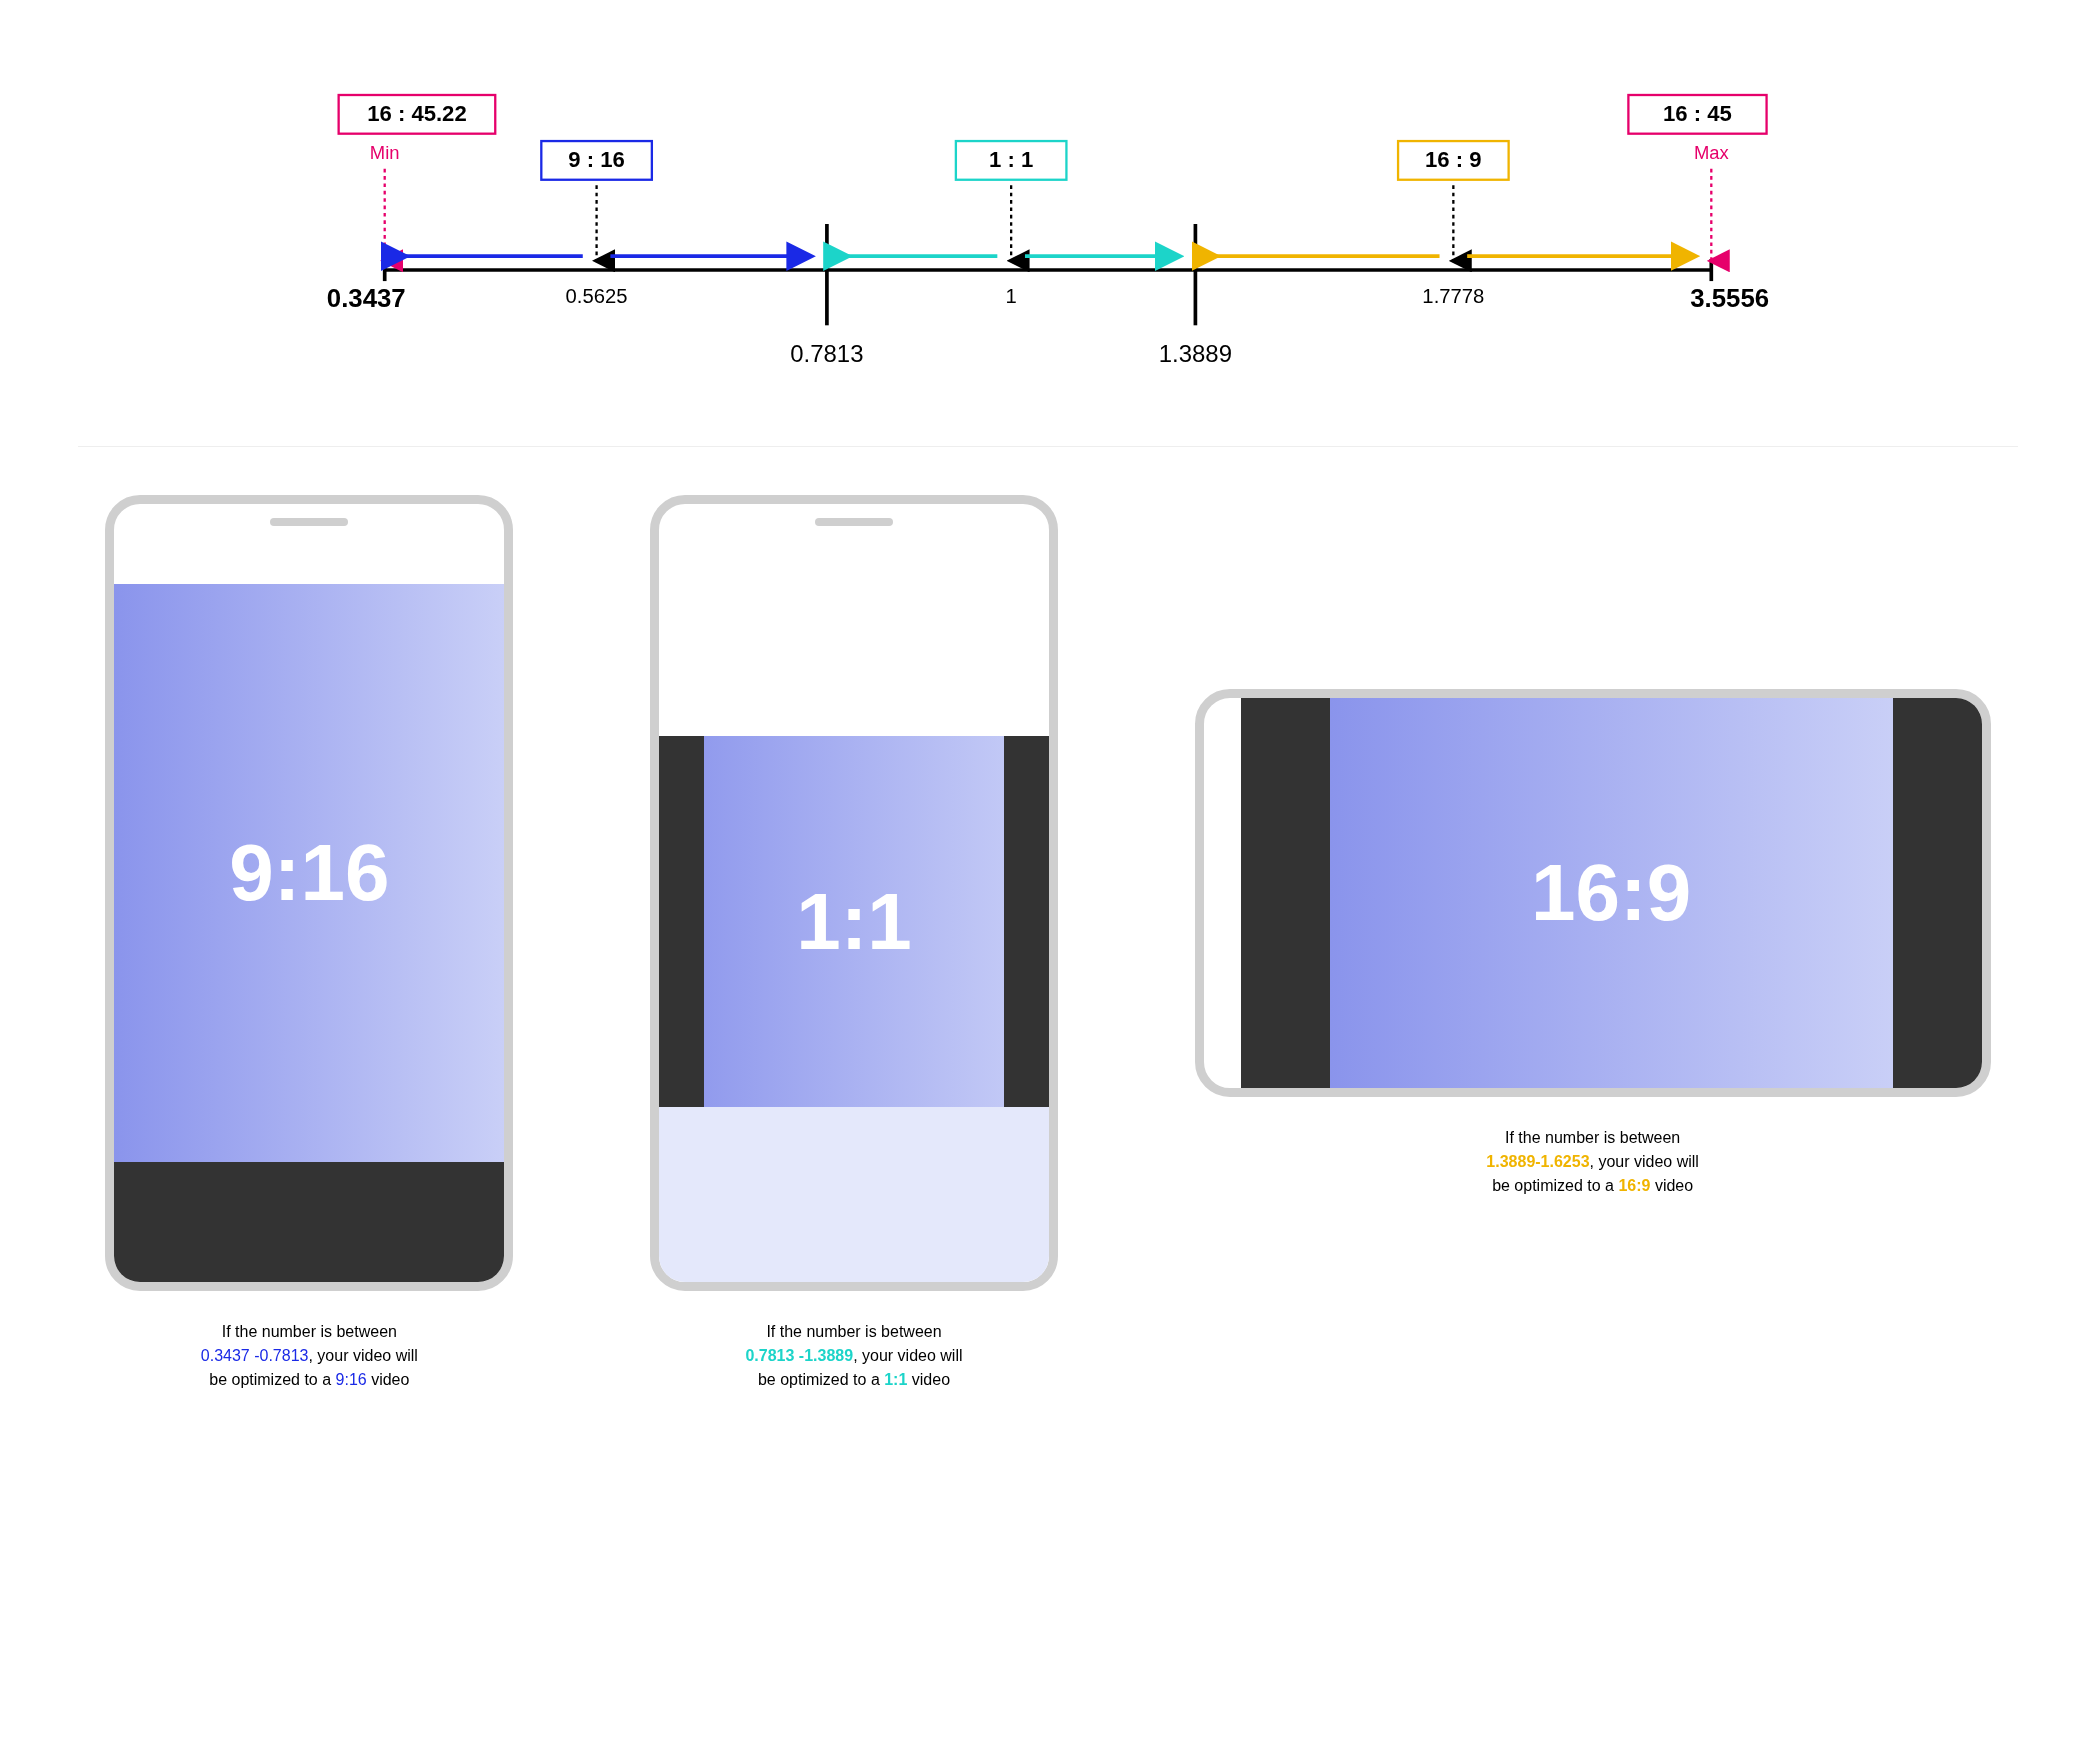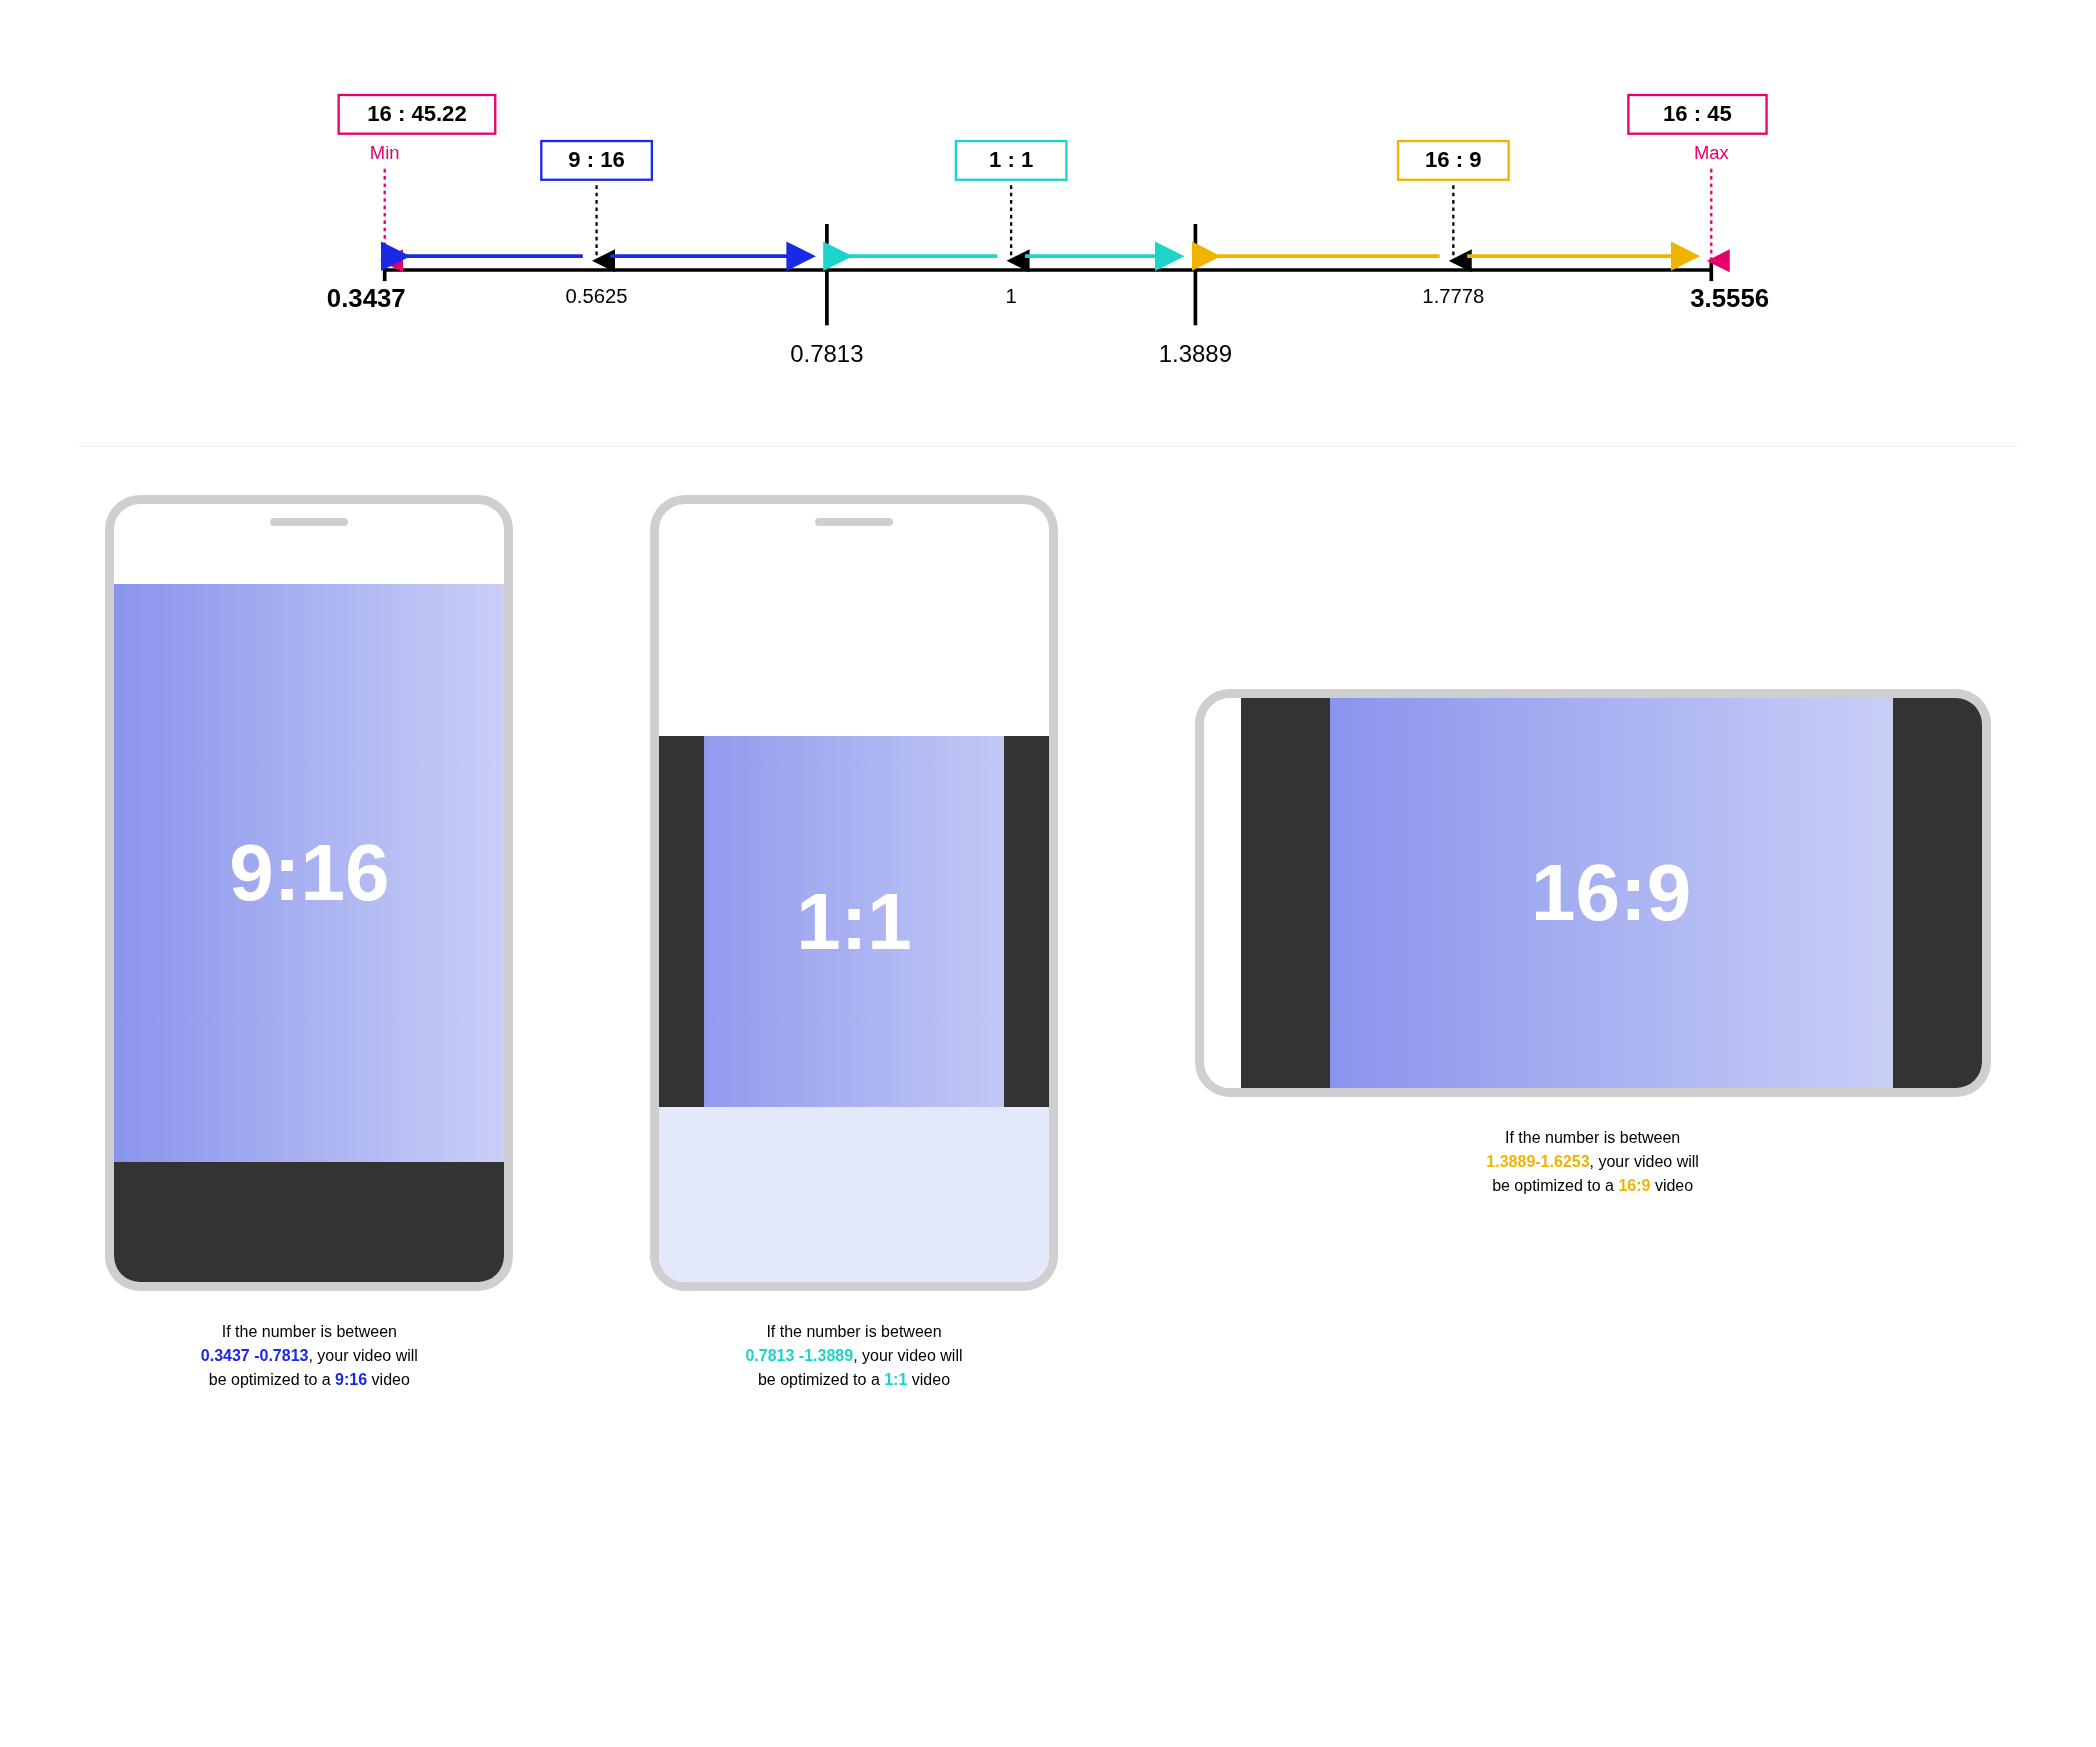--- a/index.html
+++ b/index.html
@@ -57,21 +57,21 @@
   .p916 .video { width: 100%; height: 78%; margin-top: 11%; font-size: 80px; }
   .p11  .video { width: 100%; height: 50%; margin-top: 50%; font-size: 80px; }
   .p11  .video::before, .p11 .video::after {
     content: ""; position: absolute; top:0; bottom:0; width: 45px; background:#333;
   }
   .p11 .video::before { left:0; } .p11 .video::after { right:0; }
   .l169 .inner { width: 100%; height: 100%; background:#333; display:flex; }
   .l169 .video { width: 76%; height: 100%; margin: 0 auto; font-size: 80px; }
   .caption { font-size: 16px; line-height: 1.5; max-width: 408px; margin: 23px auto 0; }
   .caption.wide { max-width: 446px; }
-  .c-blue { color:#1a29e6; font-weight:700; }
+  .c-blue { color:#1a29e6; font-weight:400; }
   .c-cyan { color:#1cd4c9; font-weight:700; }
   .c-gold { color:#f0b400; font-weight:700; }
 </style>
 </head>
 <body>
 
 <div class="top-section">
 <svg class="timeline-svg" viewBox="0 0 1600 350">
   <defs>
     <marker id="arrR" markerWidth="8" markerHeight="8" refX="6" refY="4" orient="auto">

